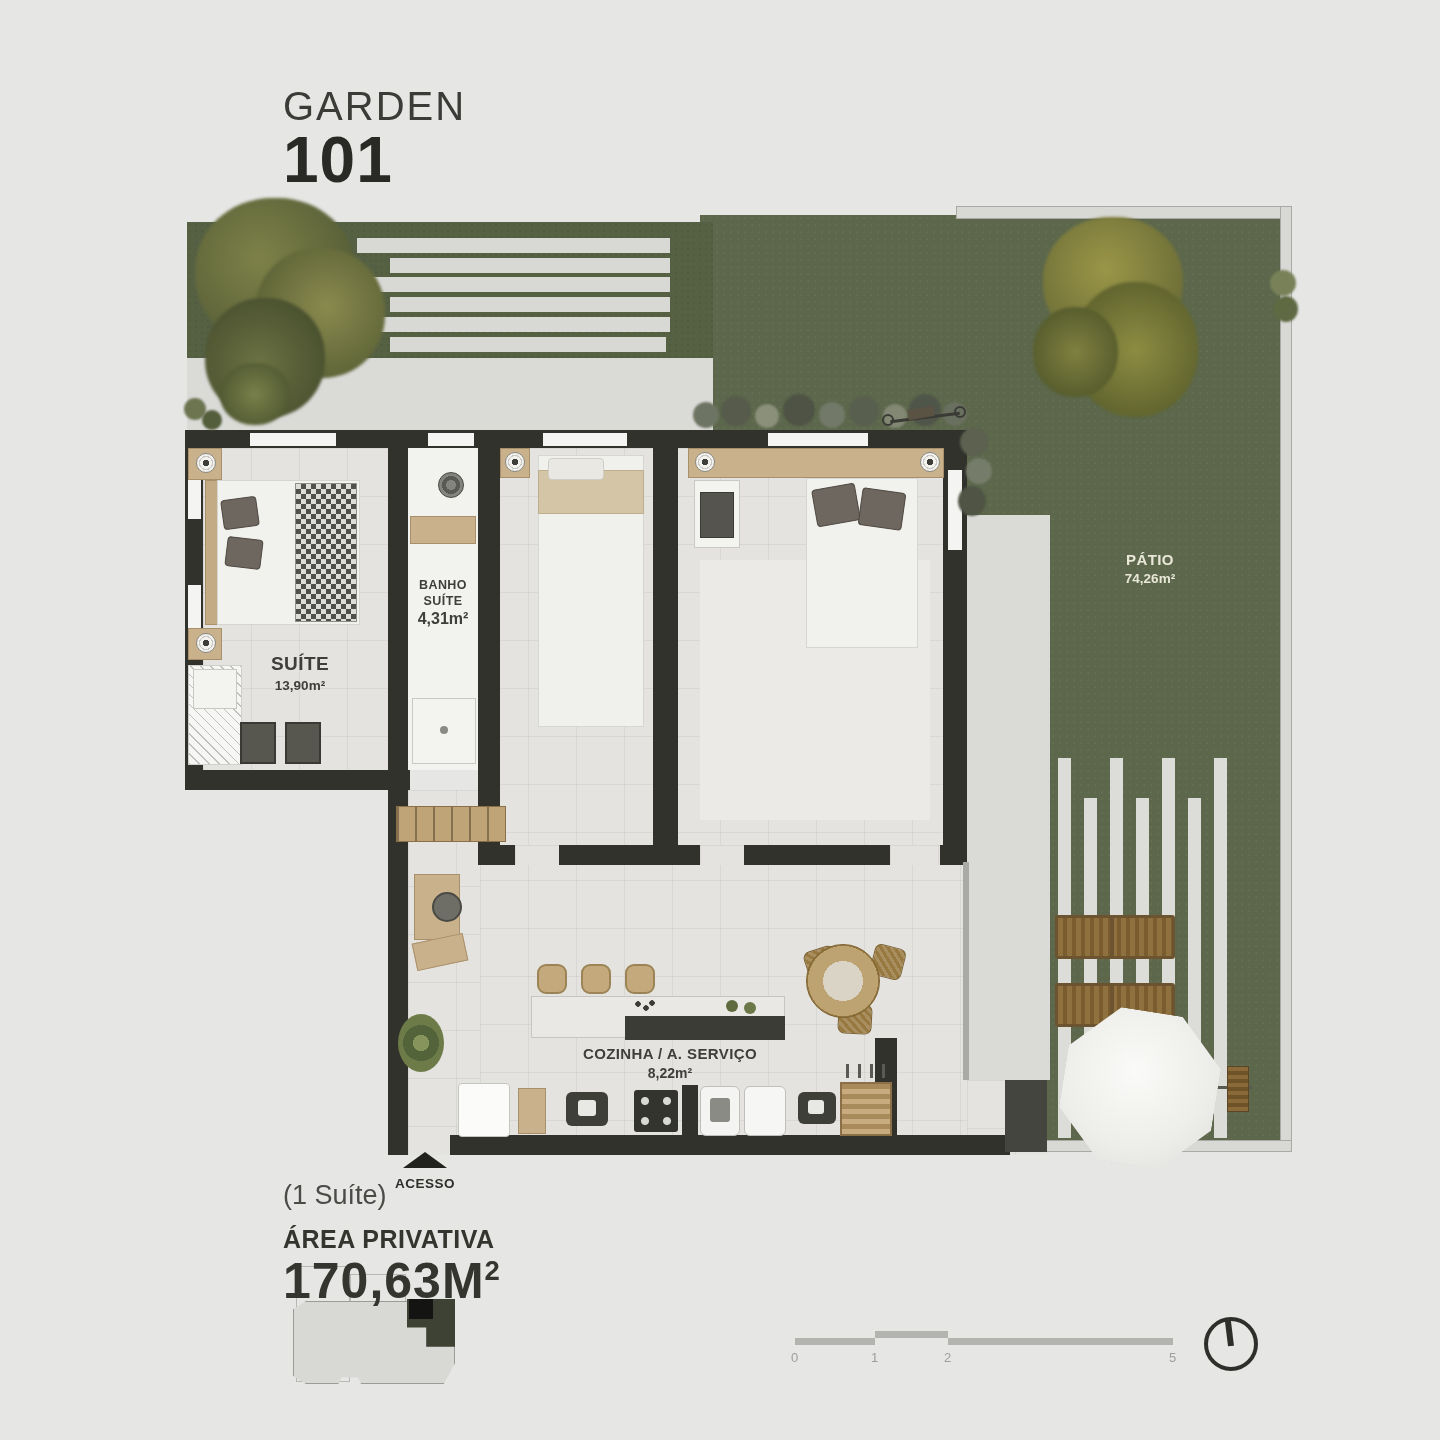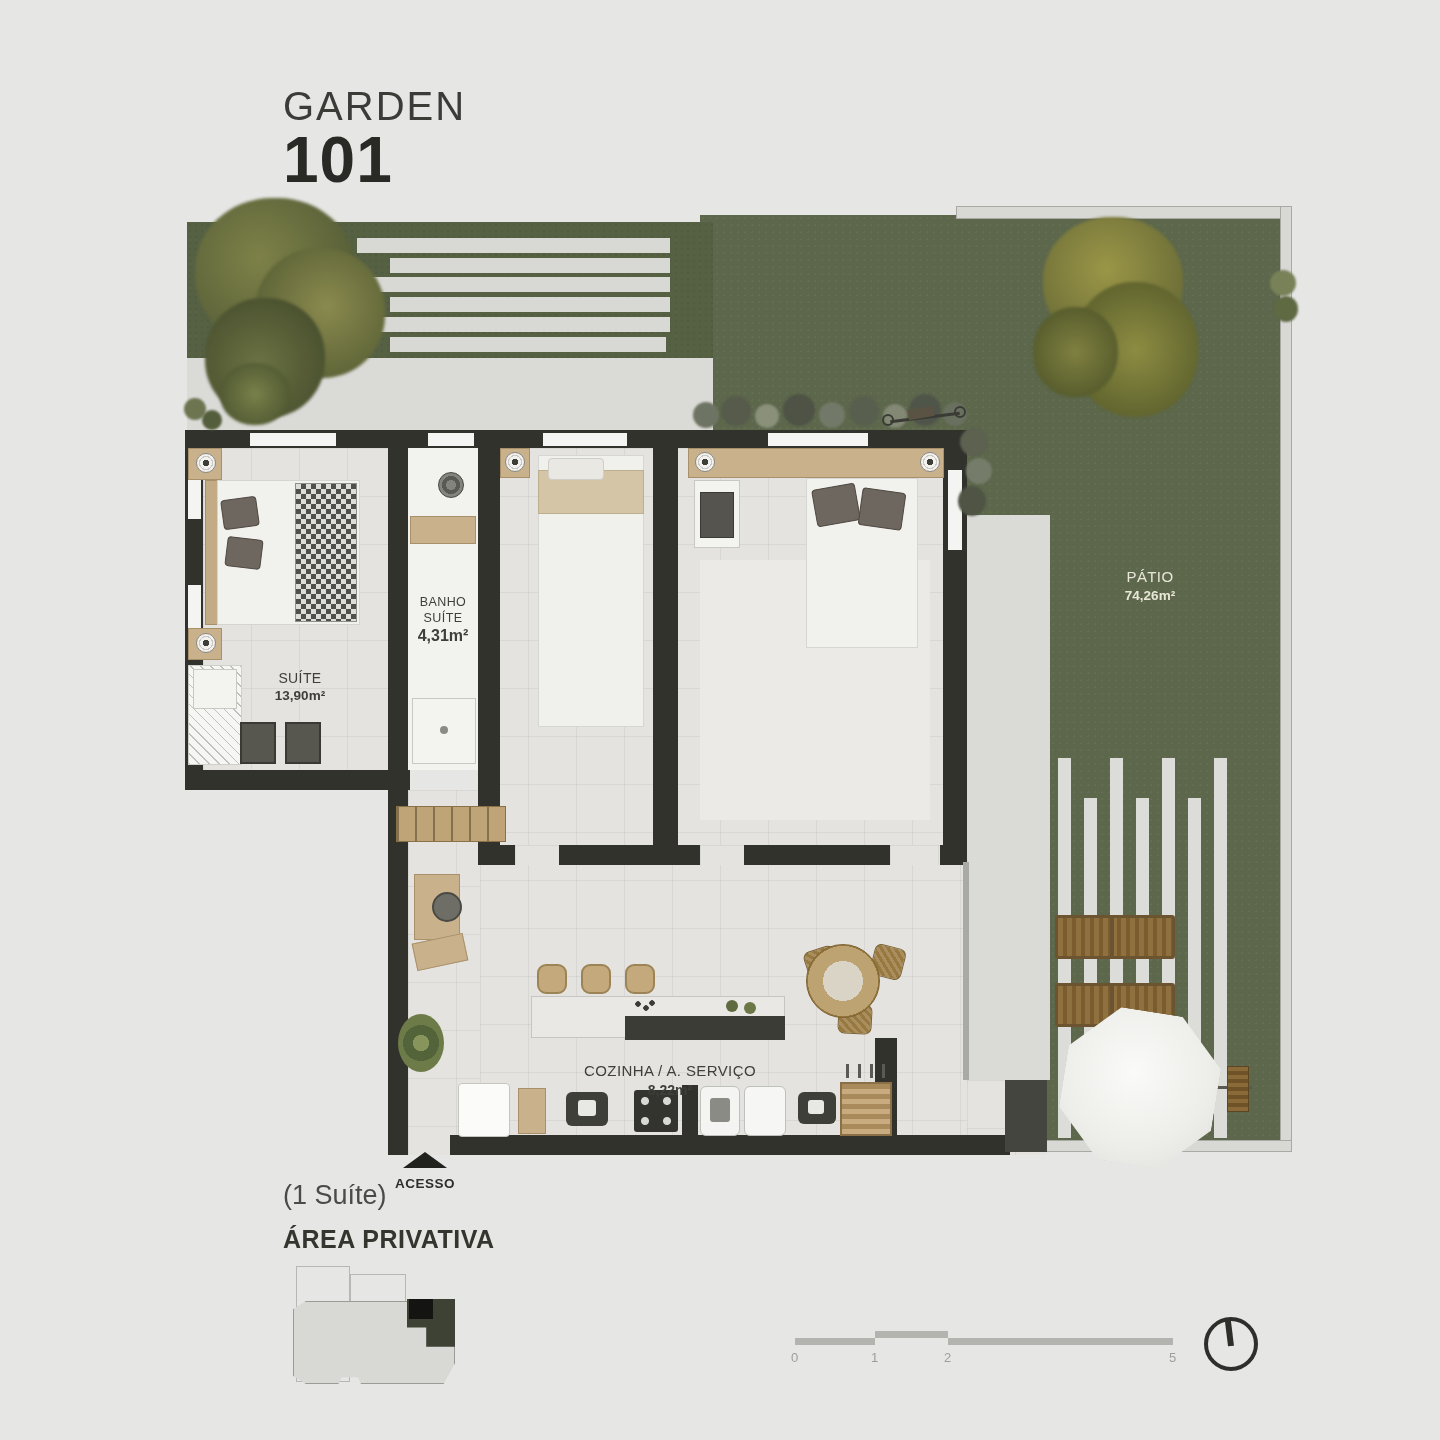--- a/index.html
+++ b/index.html
@@ -42,21 +42,21 @@
   .stool{background:#c4a97c;border:2px solid #9c8456;border-radius:9px;}
   .wicker{background:repeating-linear-gradient(45deg,#a98e60 0 3px,#97793f 3px 6px);
      border:1px solid #7c6233;border-radius:7px;}
   .lounger{background:repeating-linear-gradient(90deg,#8f713f 0 5px,#7a5c2e 5px 9px);
      border:3px solid #6d5430;border-radius:3px;}
   .lounger::after{content:"";position:absolute;left:46%;top:-3px;bottom:-3px;width:4px;background:#6d5430;}
   .blob{position:absolute;border-radius:48%;filter:blur(1.5px);}
   .shrub{position:absolute;border-radius:50%;filter:blur(1px);}
   
   .rlabel{color:#3e3e3a;text-align:center;line-height:1.3;}
-  .rname{font-weight:400;letter-spacing:.4px;margin-top:17px;}
+  .rname{font-weight:700;letter-spacing:.4px;}
   .rarea{font-weight:700;}
   sup{font-size:55%;}
   #watermark{color:rgba(244,244,242,.82);-webkit-text-stroke:1px rgba(165,165,160,.5);
      font-size:215px;font-weight:400;letter-spacing:-10px;line-height:.9;}
 </style>
 </head>
 <body>
 
 <div id="stage">
 
@@ -126,21 +126,21 @@
   <div class="abs blanket" style="left:295px;top:483px;width:62px;height:139px;"></div>
   <div class="abs pillow" style="left:222px;top:498px;width:36px;height:30px;transform:rotate(-8deg);"></div>
   <div class="abs pillow" style="left:226px;top:538px;width:36px;height:30px;transform:rotate(7deg);"></div>
 
   <div class="abs hatch" style="left:188px;top:665px;width:54px;height:100px;"></div>
   <div class="abs whitebox" style="left:193px;top:669px;width:44px;height:40px;"></div>
   <div class="abs darkbox" style="left:240px;top:722px;width:36px;height:42px;"></div>
   <div class="abs darkbox" style="left:285px;top:722px;width:36px;height:42px;"></div>
 
   <div class="abs rlabel" style="left:240px;top:652px;width:120px;">
-    <div class="rname" style="font-size:14px;text-align:center;">SUÍTE</div>
+    <div class="rname" style="font-size:19px;text-align:center;">SUÍTE</div>
     <div class="rarea" style="font-size:13.5px;">13,90m²</div>
   </div>
 
   <div class="abs" style="left:408px;top:448px;width:70px;height:322px;background:#f2f2ef;"></div>
   <div class="abs" style="left:438px;top:472px;width:26px;height:26px;border-radius:50%;background:radial-gradient(circle,#84847e 0 5px,#5a5a54 5px 9px,#84847e 9px);border:1px solid #46463f;"></div>
   <div class="abs tan" style="left:410px;top:516px;width:66px;height:28px;"></div>
   <div class="abs whitebox" style="left:412px;top:698px;width:64px;height:66px;"></div>
   <div class="abs" style="left:440px;top:726px;width:8px;height:8px;border-radius:50%;background:#8b8b85;"></div>
 
   <div class="abs rlabel" style="left:406px;top:578px;width:74px;">
@@ -291,20 +291,23 @@
          clip-path:polygon(0% 10%,8% 0%,72% 0%,72% 8%,100% 8%,100% 75%,93% 100%,42% 100%,40% 92%,30% 92%,28% 100%,8% 100%,0% 90%);"></div>
     <div class="abs" style="left:137px;top:39px;width:48px;height:52px;background:#3d4234;
          clip-path:polygon(0 0,100% 0,100% 92%,40% 92%,40% 55%,0 55%);"></div>
     <div class="abs" style="left:139px;top:39px;width:24px;height:20px;background:#141412;"></div>
   </div>
 
 
   <div class="abs" style="left:283px;top:1176px;width:360px;">
     <div style="font-size:27px;font-weight:400;color:#4a4a47;margin-top:4px;">(1 Suíte)</div>
     <div style="font-size:25px;font-weight:800;color:#35352f;letter-spacing:.5px;margin-top:14px;">ÁREA PRIVATIVA</div>
+    <div style="font-size:50px;font-weight:800;color:#35352f;margin-top:-2px;letter-spacing:1px;">
+      <span>170,63M</span><sup>2</sup>
+    </div>
   </div>
 
   <div class="abs" style="left:780px;top:1310px;width:420px;height:60px;">
     <div class="abs" style="left:15px;top:28px;width:80px;height:7px;background:#b3b3b0;"></div>
     <div class="abs" style="left:95px;top:21px;width:73px;height:7px;background:#b3b3b0;"></div>
     <div class="abs" style="left:168px;top:28px;width:225px;height:7px;background:#b3b3b0;"></div>
     <div class="abs" style="left:11px;top:40px;font-size:13px;color:#9e9e9b;">0</div>
     <div class="abs" style="left:91px;top:40px;font-size:13px;color:#9e9e9b;">1</div>
     <div class="abs" style="left:164px;top:40px;font-size:13px;color:#9e9e9b;">2</div>
     <div class="abs" style="left:389px;top:40px;font-size:13px;color:#9e9e9b;">5</div>

